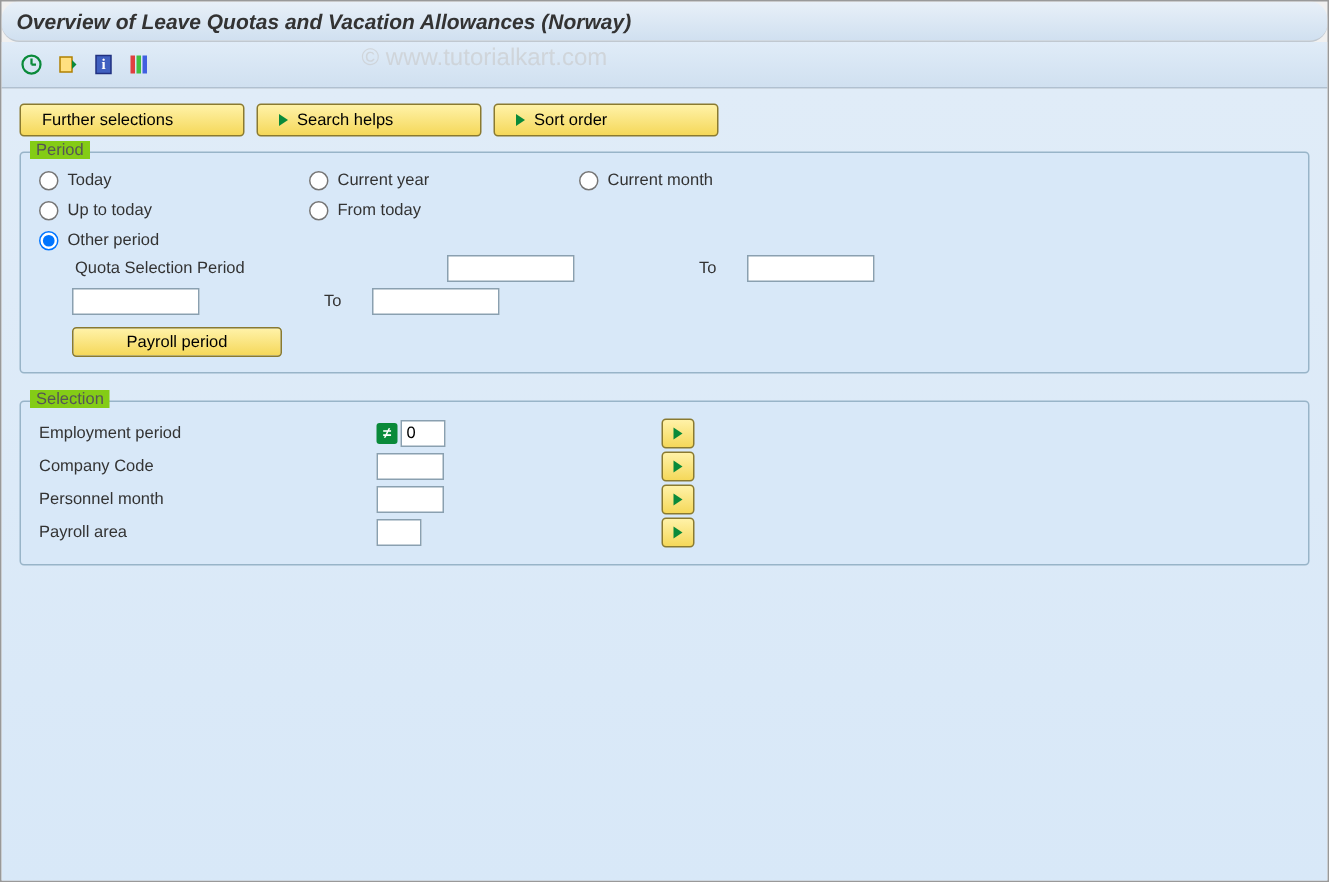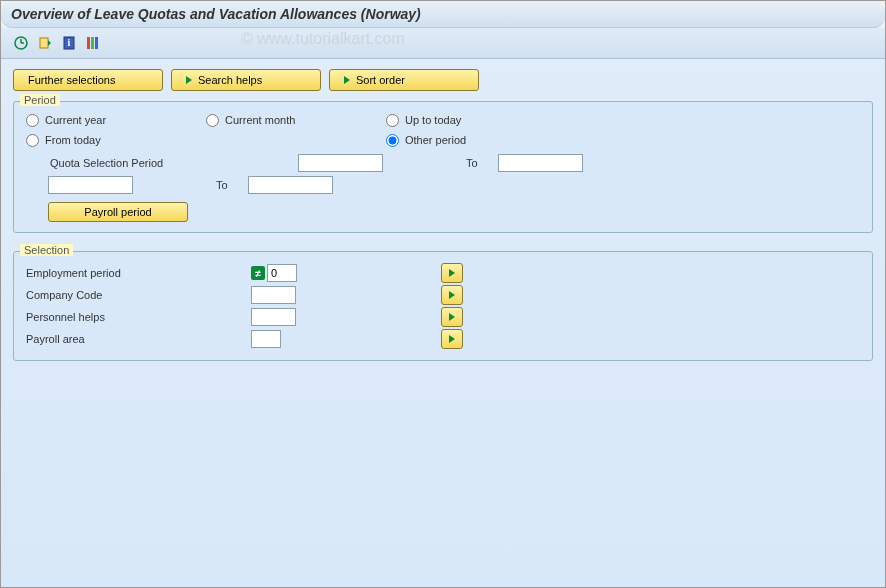--- a/index.html
+++ b/index.html
@@ -73,21 +73,21 @@
     .group-box {
       border: 1px solid #98b4c8;
       background: #d8e8f8;
       border-radius: 3px;
       margin-bottom: 18px;
       padding: 0;
     }
     .group-title {
       font-size: 11px;
       color: #555;
-      background: #fef9c3;
+      background: #84cc16;
       position: relative;
       top: -8px;
       left: 6px;
       padding: 0 4px;
       display: inline-block;
     }
     .group-inner {
       padding: 4px 12px 10px 12px;
       margin-top: -6px;
     }
@@ -219,20 +219,24 @@
         <span>Sort order</span>
       </button>
   </div>
 
   <div class="group-box">
     <span class="group-title">Period</span>
     <div class="group-inner">
       <div class="radio-grid">
         <label class="radio-row">
             <input type="radio" name="period" style="">
+            <span class="label">Today</span>
+          </label>
+        <label class="radio-row">
+            <input type="radio" name="period" style="">
             <span class="label">Current year</span>
           </label>
         <label class="radio-row">
             <input type="radio" name="period" style="">
             <span class="label">Current month</span>
           </label>
         <label class="radio-row">
             <input type="radio" name="period" style="">
             <span class="label">Up to today</span>
           </label>
@@ -287,21 +291,21 @@
         <div class="sel-input">
             <input class="txt" style="width: 45px;" value="">
           </div>
         <div class="sel-arrow">
             <div class="arrow-btn">
               <span class="arrow-icon"></span>
             </div>
           </div>
       </div>
       <div class="sel-row">
-        <div class="sel-label label">Personnel helps</div>
+        <div class="sel-label label">Personnel month</div>
         <div class="sel-input">
             <input class="txt" style="width: 45px;" value="">
           </div>
         <div class="sel-arrow">
             <div class="arrow-btn">
               <span class="arrow-icon"></span>
             </div>
           </div>
       </div>
       <div class="sel-row">

